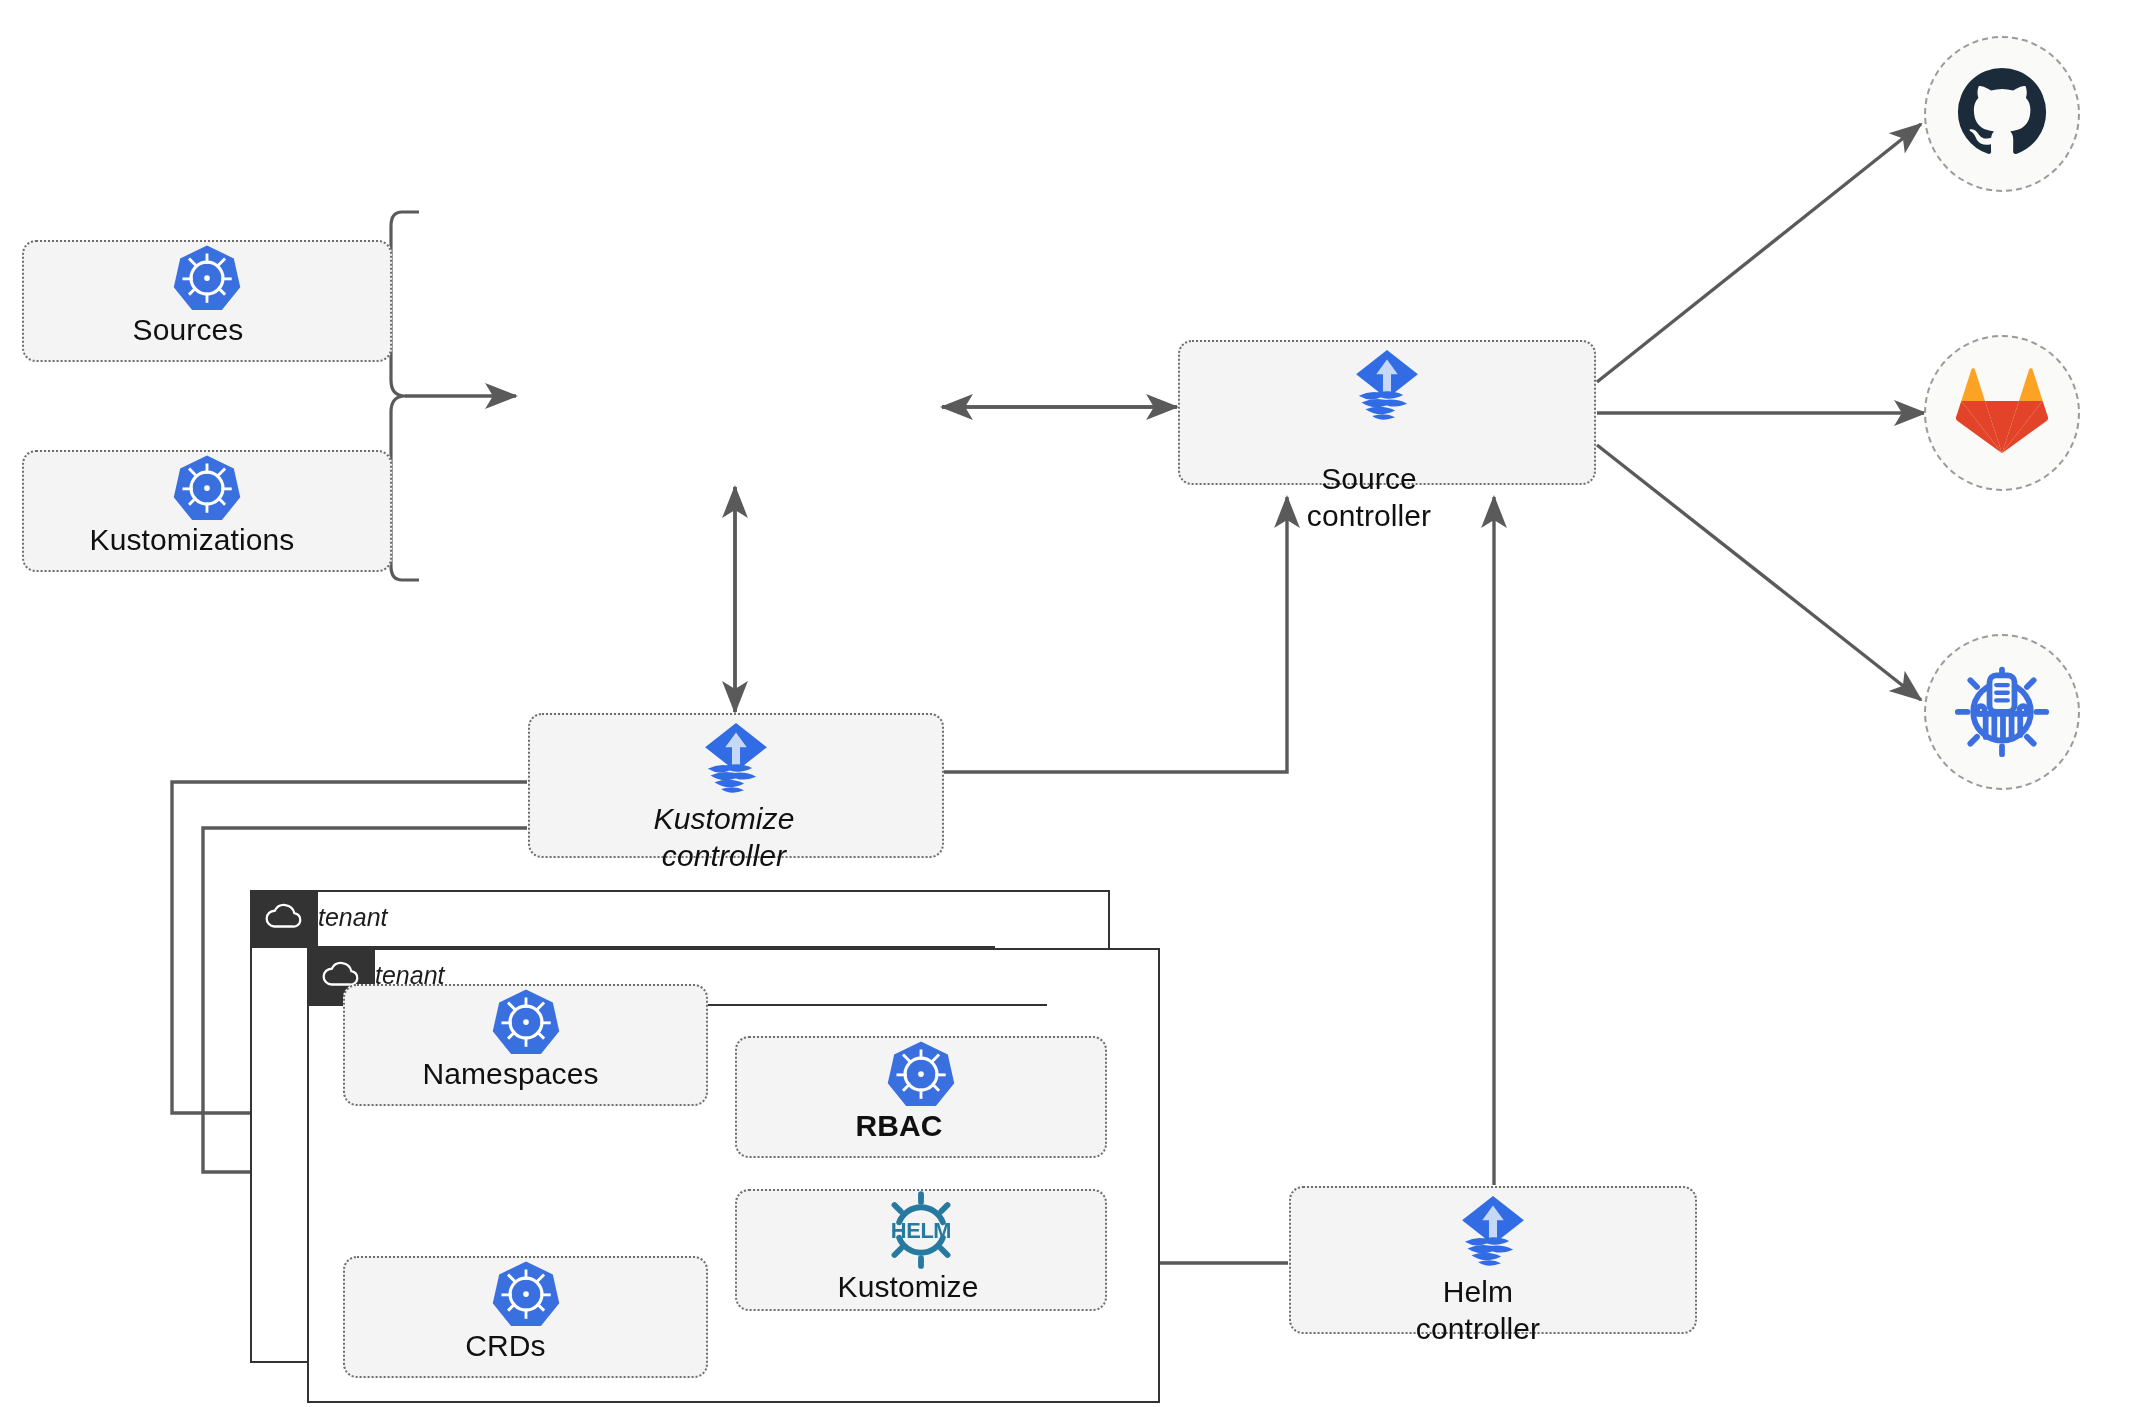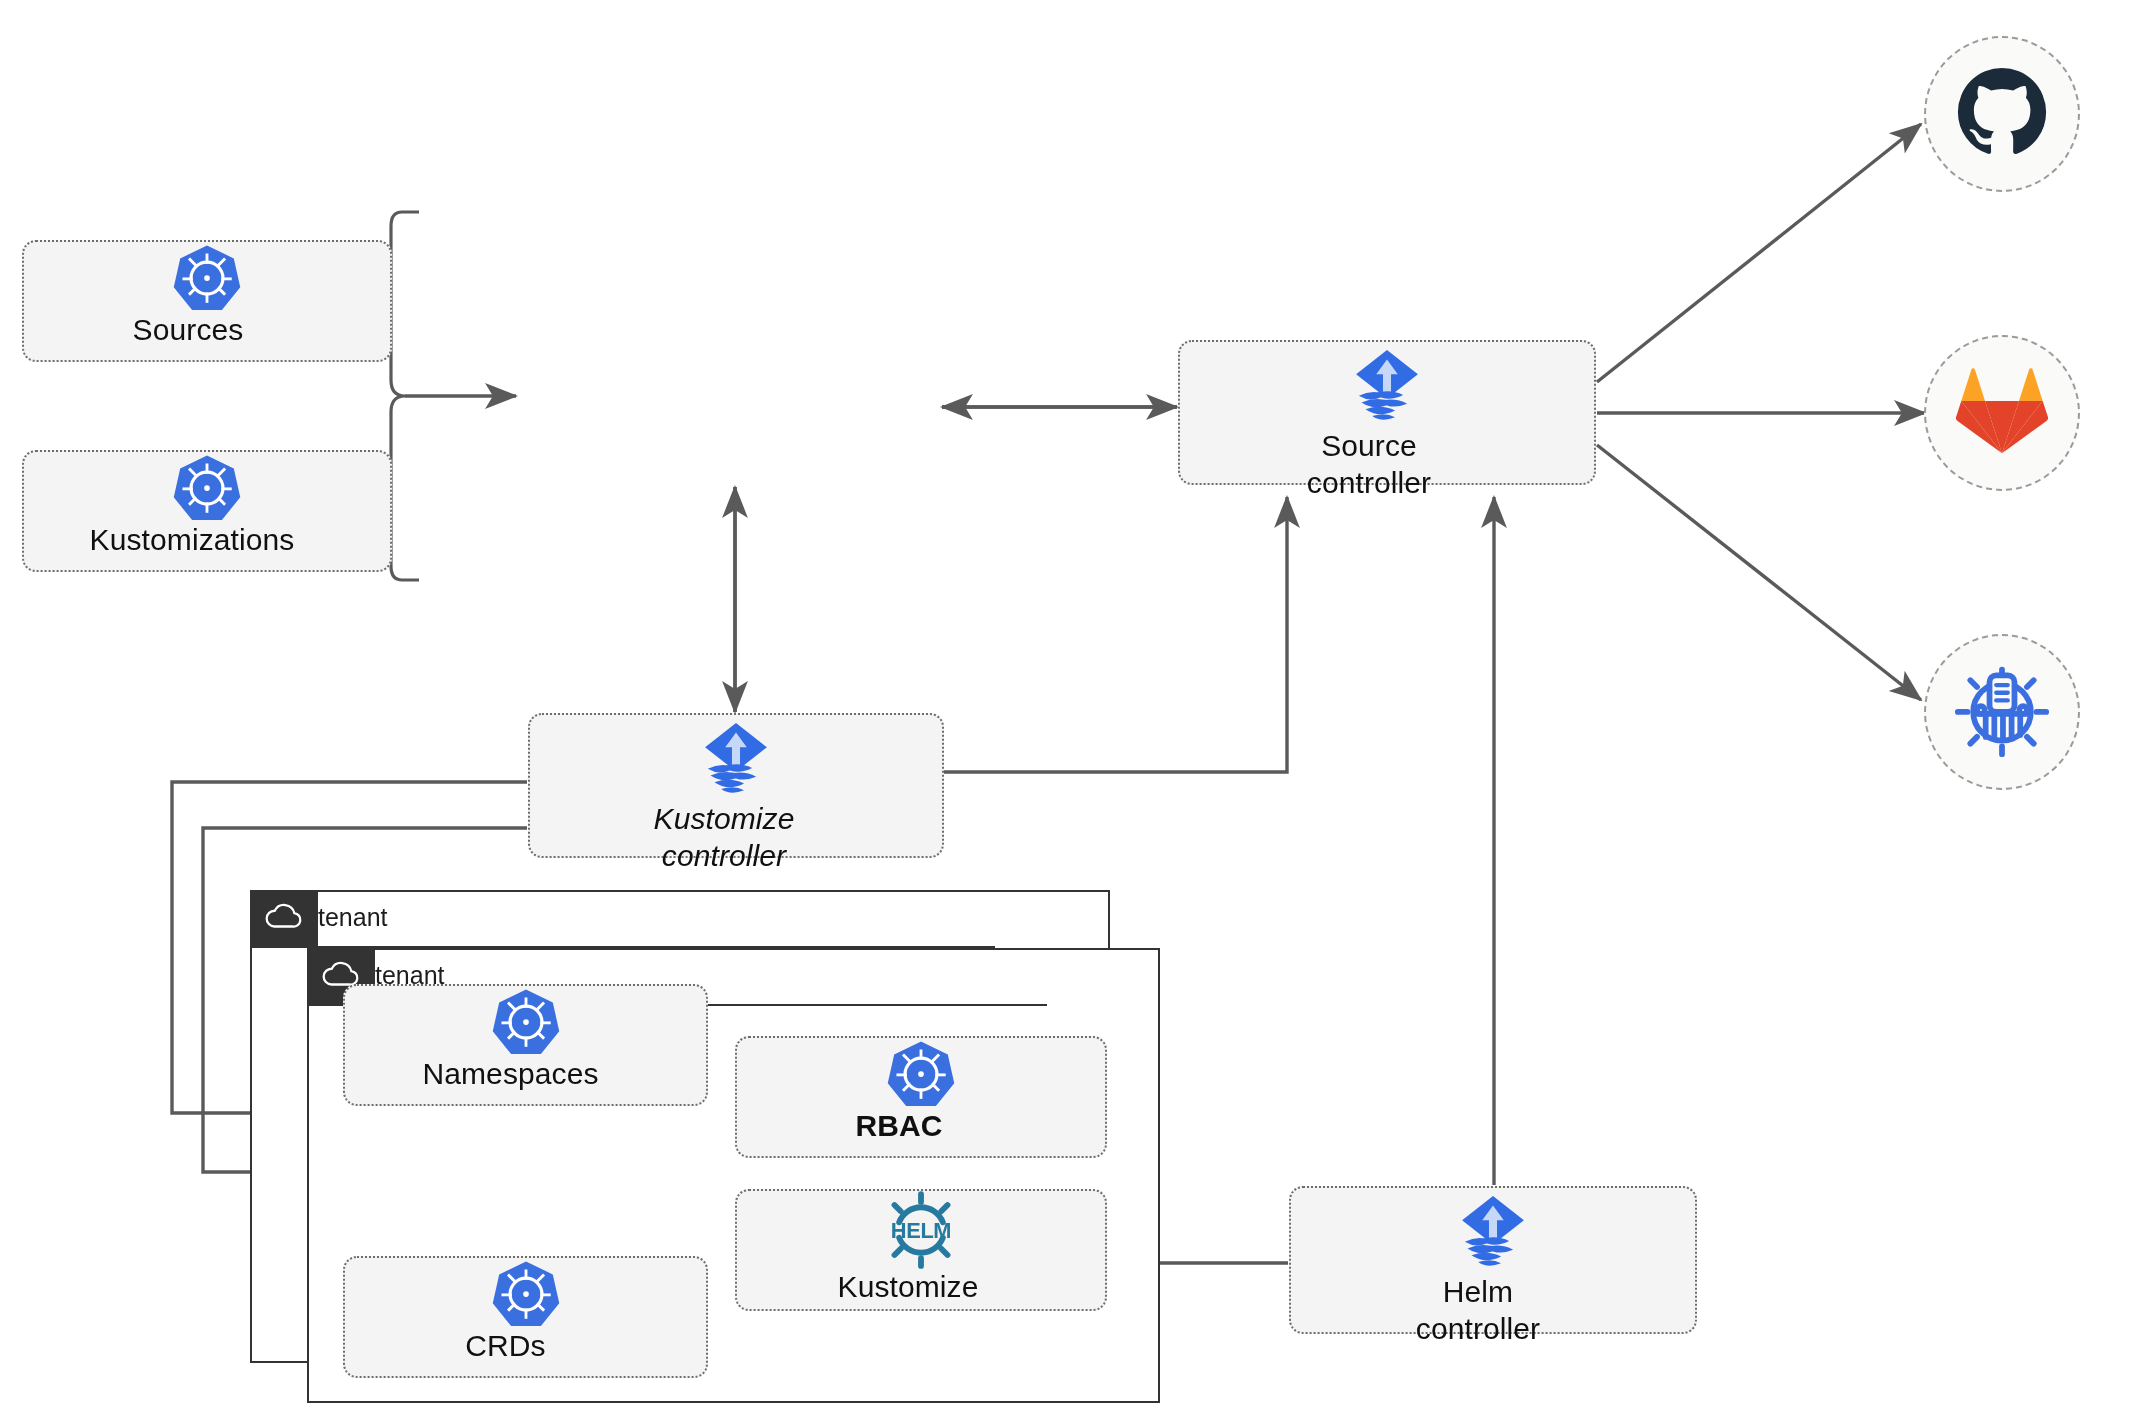--- a/index.html
+++ b/index.html
@@ -91,20 +91,21 @@
   .tenant-title {
     position: absolute;
     top: -2.5px;
     height: 56px;
     left: 66px;
     display: flex;
     align-items: center;
     font-size: 25px;
     color: #1d1d1d;
     z-index: 4;
+    font-style: italic;
   }
   .tenant-sep {
     position: absolute;
     left: -2.5px;
     top: 53.5px;
     height: 2.5px;
     background: #333333;
     z-index: 3;
   }
 </style>
@@ -209,21 +210,21 @@
         <g fill="#326ce5">
           <path d="M11 40 q10-5 20-1 q-10 7-20 1 Z"></path>
           <path d="M22 38.5 q12-4 22 1 q-12 6-22-1 Z"></path>
           <path d="M13 45 q12-5 23 0 q-12 7-23 0 Z"></path>
           <path d="M26 44 q12-3 21 2 q-12 5-21-2 Z"></path>
           <path d="M16 50 q12-4 22 1 q-12 6-22-1 Z"></path>
           <path d="M21 55 q10-3 17 1 q-10 4-17-1 Z"></path>
         </g>
       </svg>
     </span>
-    <span class="lbl" style="padding-right:36px;">Source
+    <span class="lbl" style="padding-right:36px;margin-top:33px;">Source
 controller</span>
   </div>
 
   <div class="node" style="left:528px; top:713px; width:416px; height:145px;">
     <span class="ico" style="width:122px;">
       <svg width="86" height="86" viewBox="0 0 64 64">
         <path d="M32 6 L55 24 L32 42 L9 24 Z" fill="#326ce5"></path>
         <path d="M32 13 L40 24 L35 24 L35 38 L29 38 L29 24 L24 24 Z" fill="#c5d8f7"></path>
         <g fill="#326ce5">
           <path d="M11 40 q10-5 20-1 q-10 7-20 1 Z"></path>

